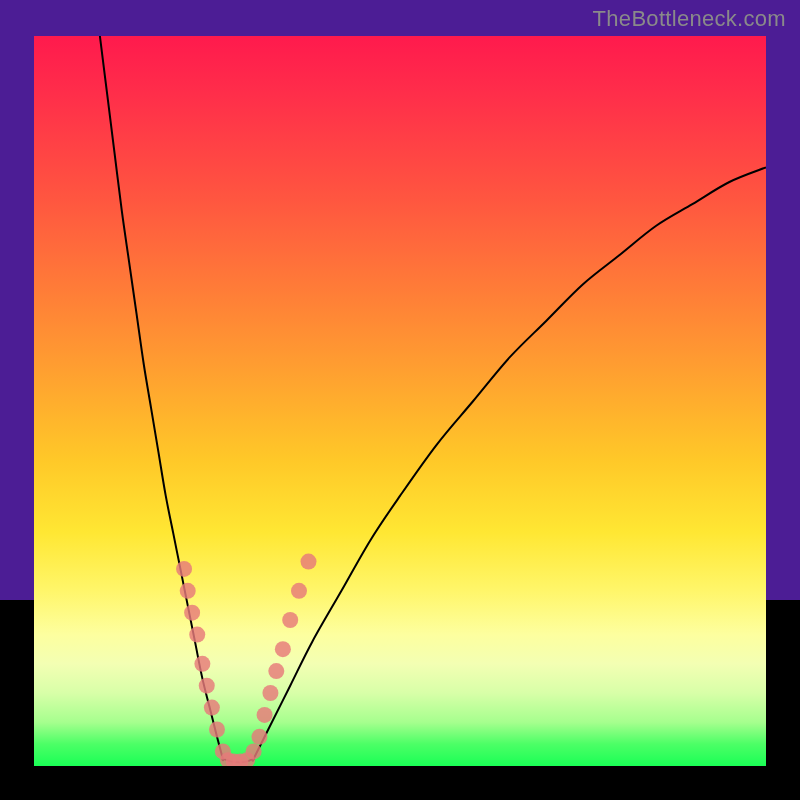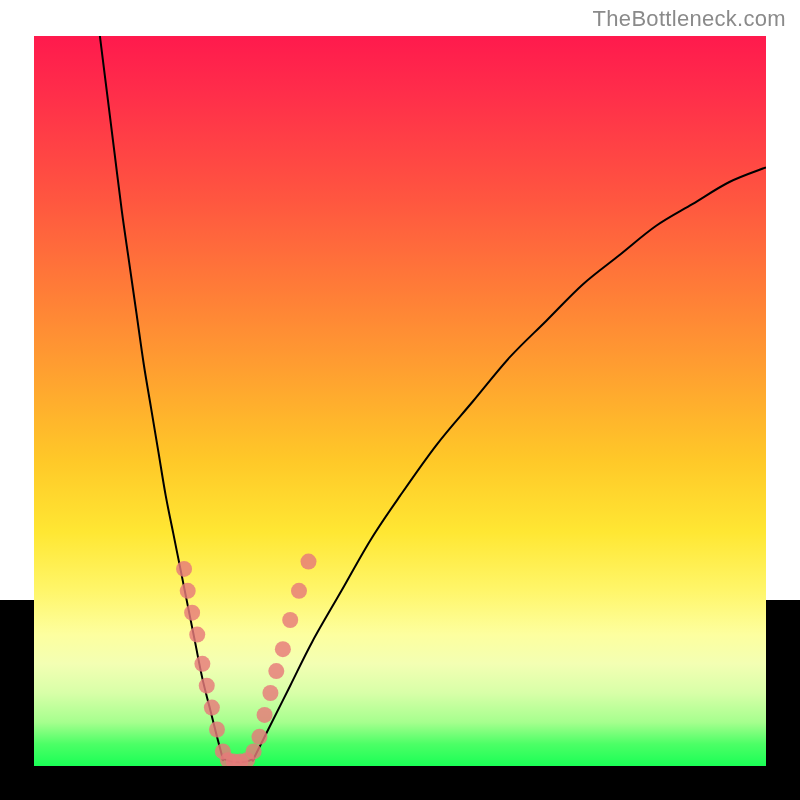--- a/index.html
+++ b/index.html
@@ -10,21 +10,21 @@
     background: #000;
     overflow: hidden;
     font-family: Arial, Helvetica, sans-serif;
   }
   .frame {
     position: absolute;
     left: 0;
     top: 0;
     width: 800px;
     height: 600px;
-    background: #ffffff;
+    background: #4c1d95;
   }
   .plot-area {
     position: absolute;
     
     left: 34px;
     top: 36px;
     width: 732px;   
     height: 730px;  
     overflow: hidden;
   }

